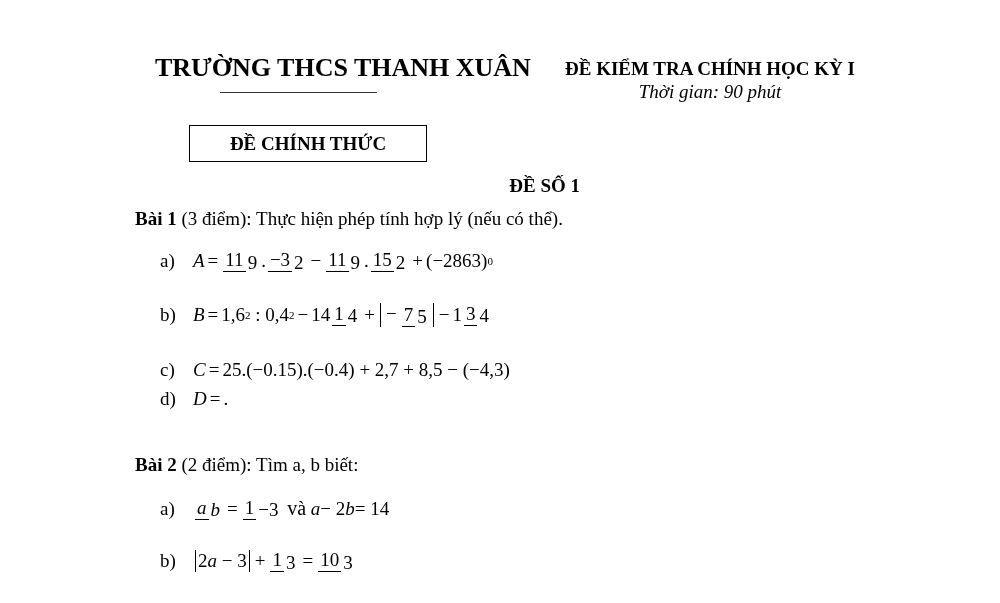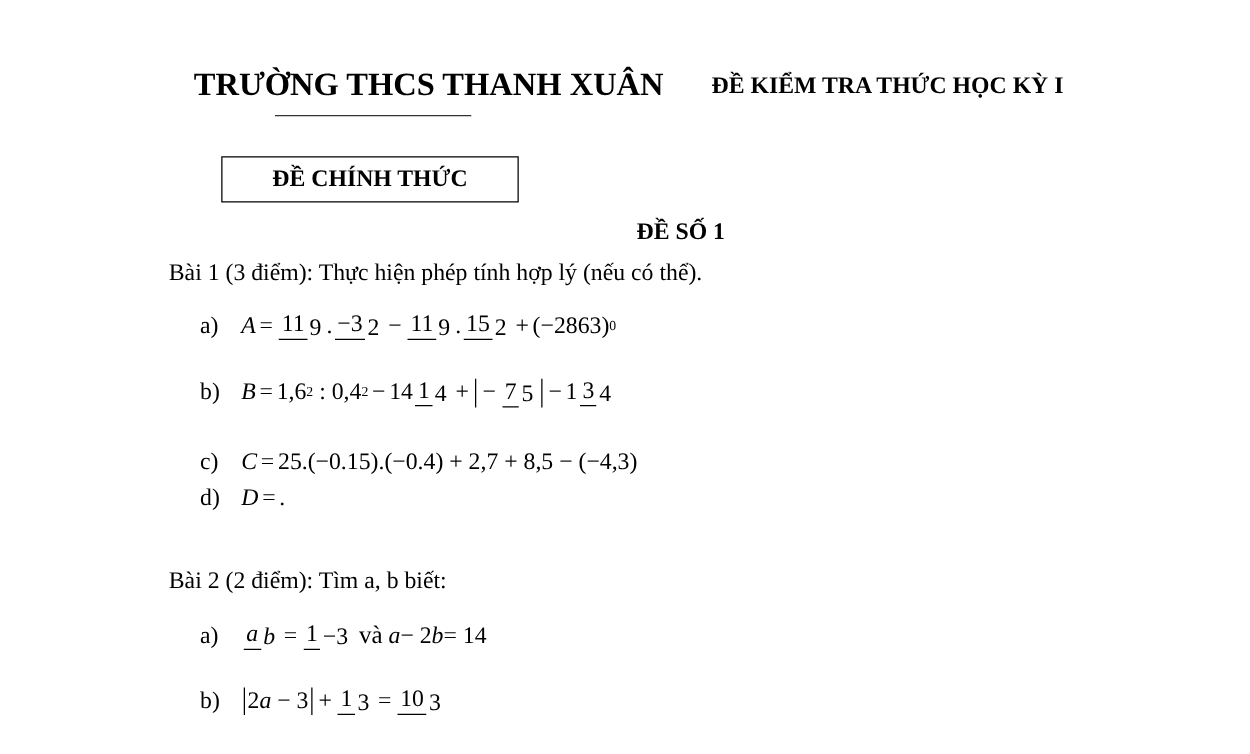--- a/index.html
+++ b/index.html
@@ -5,28 +5,28 @@
   html, body { margin:0; padding:0; }
   body {
     width:1000px; height:603px; overflow:hidden; background:#ffffff;
     font-family:"Liberation Serif", "DejaVu Serif", serif; color:#000;
     position:relative;
   }
   .abs { position:absolute; }
   .hdr { font-size:26px; font-weight:bold; white-space:nowrap; line-height:22px; }
   .school { left:155px; top:57px; }
   .school-rule { left:220px; top:92px; width:157px; height:0; border-top:1px solid #333; }
-  .official-box { left:177px; top:125px; width:238px; height:37px; border:1.5px solid #000; box-sizing:border-box; display:flex; align-items:center; justify-content:center; }
+  .official-box { left:189px; top:125px; width:238px; height:37px; border:1.5px solid #000; box-sizing:border-box; display:flex; align-items:center; justify-content:center; }
   .official-box span { font-size:19px; font-weight:bold; }
   .right-head { left:540px; top:57px; width:340px; text-align:center; }
   .right-head .line { font-size:19px; font-weight:bold; line-height:23px; white-space:nowrap; }
   .right-head .time { font-size:19px; font-style:italic; font-weight:normal; line-height:23px; }
   .exam-no { left:450px; top:175px; width:130px; text-align:right; font-size:19px; font-weight:bold; }
   .task { font-size:19px; white-space:nowrap; }
-  .task .t-bold { font-weight:normal; }
+  .task .t-bold { font-weight:bold; }
   .item { display:flex; align-items:center; font-size:19px; white-space:nowrap; }
   .item .lbl { width:33px; display:inline-block; }
   .math { font-family:"Liberation Serif", "DejaVu Serif", serif; display:inline-flex; align-items:center; }
   .i { font-style:italic; }
   .frac { display:inline-flex; flex-direction:row; align-items:center; vertical-align:middle; margin:0 2px; line-height:1; }
   .frac .num { padding:0 2px 2px; border-bottom:1px solid #000; }
   .frac .den { padding:2px 2px 0; }
   sup { font-size:11px; vertical-align:super; line-height:0; }
   .abs-bar { display:inline-block; border-left:1px solid #000; border-right:1px solid #000; padding:0 2px; margin:0 2px; }
   .op { margin:0 3px; }
@@ -34,21 +34,22 @@
 </head>
 <body>
 
 <div class="abs hdr school">TRƯỜNG THCS THANH XUÂN</div>
 <div class="abs school-rule"></div>
 <div class="abs official-box">
   <span>ĐỀ CHÍNH THỨC</span>
 </div>
 
 <div class="abs right-head">
-  <div class="line">ĐỀ KIỂM TRA THỨC HỌC KỲ I</div>
+  <div class="line">ĐỀ KIỂM TRA CHÍNH HỌC KỲ I</div>
+  <div class="time">Thời gian: 90 phút</div>
 </div>
 
 <div class="abs exam-no">ĐỀ SỐ 1</div>
 
 <div class="abs task" style="left:135px; top:208px;">
   <span class="t-bold">Bài 1</span>
   <span>(3 điểm)</span><span>: Thực hiện phép tính hợp lý (nếu có thể).</span>
 </div>
 
 <div class="abs item" style="left:160px; top:250px;">

